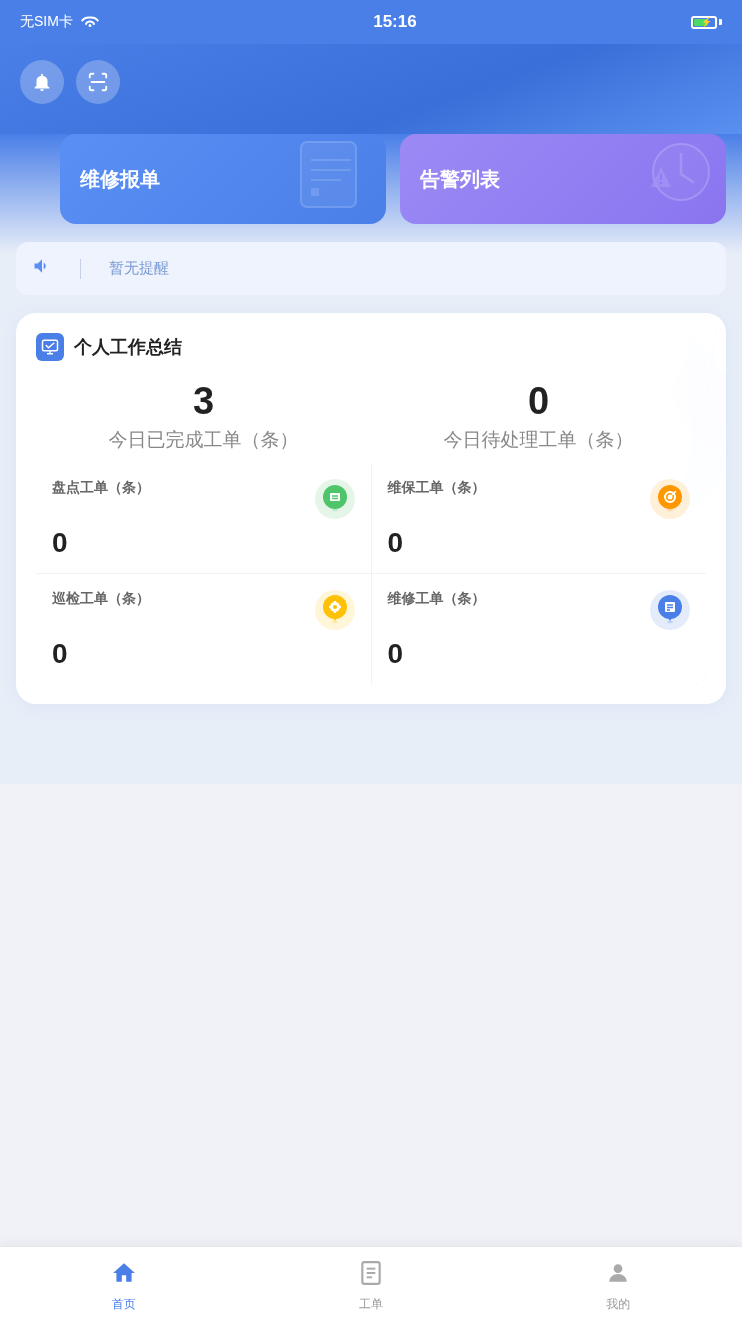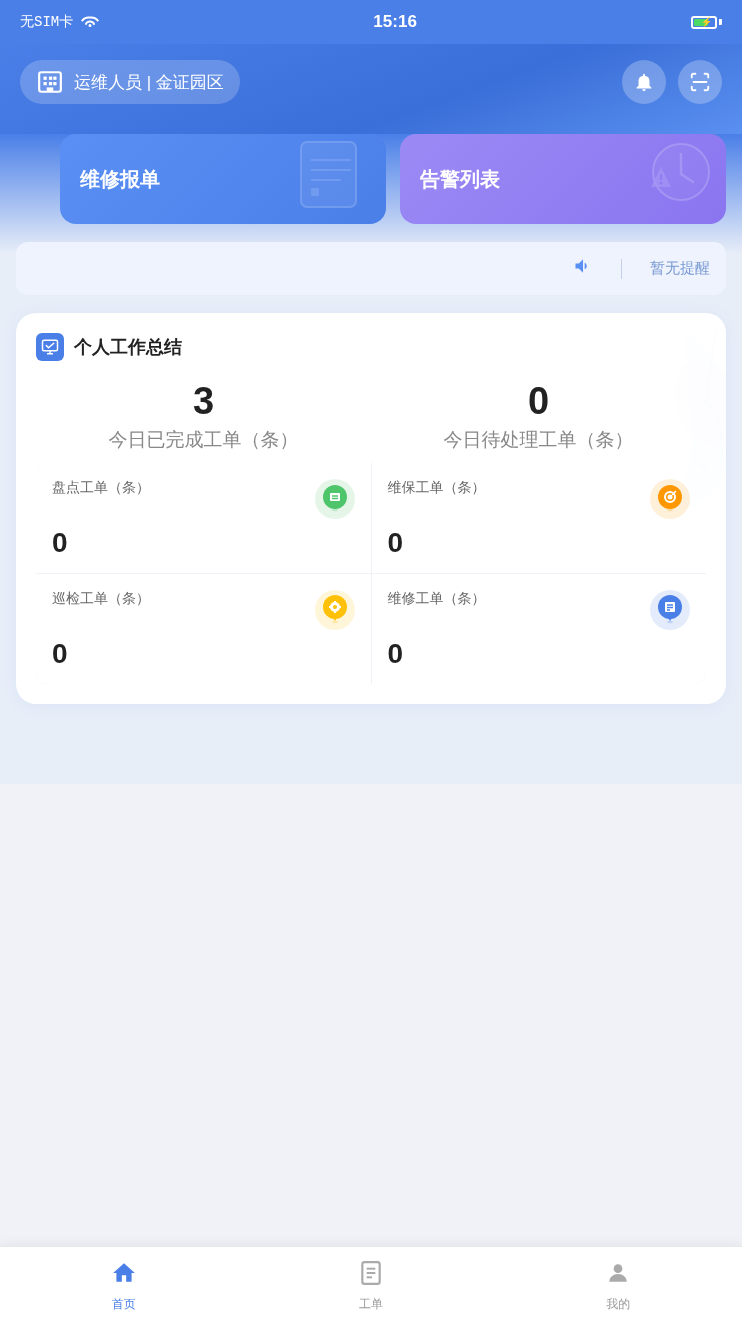--- a/index.html
+++ b/index.html
@@ -18,21 +18,21 @@
       background: #4a7fe8;
       height: 44px;
       display: flex;
       align-items: center;
       justify-content: space-between;
       padding: 0 20px;
       color: white;
       font-size: 15px;
       font-weight: 500;
     }
-    .status-left { display: flex; align-items: flex-start; gap: 8px; font-size: 14px; font-family: Liberation Mono, monospace; }
+    .status-left { display: flex; align-items: flex-start; gap: 8px; font-size: 14px; }
     .status-time { font-size: 17px; font-weight: 600; }
     .status-right { display: flex; align-items: center; gap: 6px; }
 
     
     .header {
       background: linear-gradient(160deg, #4a7fe8 0%, #3a6ed8 60%, #5a90f0 100%);
       padding: 16px 20px 30px;
       display: flex;
       align-items: center;
       justify-content: space-between;
@@ -142,21 +142,20 @@
 
     
     .notification-bar {
       background: #eef3fd;
       border-radius: 12px;
       display: flex;
       align-items: center;
       padding: 14px 16px;
       gap: 28px;
       margin-bottom: 18px;
-      justify-content: flex-end;
     }
     .notif-icon { font-size: 20px; color: #5a8ff5; }
     .notif-divider {
       width: 1px;
       height: 20px;
       background: #c5d0e8;
     }
     .notif-text { color: #7a9ad4; font-size: 15px; }
 
     
@@ -249,20 +248,21 @@
     .work-grid-item:nth-child(4) { border-radius: 0 0 12px 0; }
 
     .work-item-header {
       display: flex;
       align-items: flex-start;
       justify-content: space-between;
     }
     .work-item-label {
       font-size: 14px;
       color: #666;
+      font-weight: bold;
     }
     .work-item-pin {
       width: 40px;
       height: 40px;
       border-radius: 50%;
       display: flex;
       align-items: center;
       justify-content: center;
       position: relative;
     }
@@ -360,35 +360,20 @@
       <div class="battery-body">
         <div class="battery-fill"></div>
         <span class="battery-bolt">⚡</span>
       </div>
       <div class="battery-nub"></div>
     </div>
   </div>
 </div>
 
 <div class="header">
-  <div class="header-left">
-    <div class="header-icon">
-      <svg width="26" height="26" viewBox="0 0 24 24" fill="white">
-        <rect x="2" y="3" width="20" height="18" rx="2" fill="none" stroke="white" stroke-width="2"></rect>
-        <rect x="6" y="7" width="3" height="3" fill="white"></rect>
-        <rect x="11" y="7" width="3" height="3" fill="white"></rect>
-        <rect x="15" y="7" width="3" height="3" fill="white"></rect>
-        <rect x="6" y="12" width="3" height="3" fill="white"></rect>
-        <rect x="11" y="12" width="3" height="3" fill="white"></rect>
-        <rect x="15" y="12" width="3" height="3" fill="white"></rect>
-        <rect x="9" y="17" width="6" height="4" fill="white"></rect>
-      </svg>
-    </div>
-    <span>运维人员 | 金证园区</span>
-  </div>
   <div class="header-right">
     <button class="header-btn">
       <svg width="22" height="22" viewBox="0 0 24 24" fill="white">
         <path d="M12 22a2 2 0 002-2H10a2 2 0 002 2zm6-6V11a6 6 0 00-5-5.92V4a1 1 0 00-2 0v1.08A6 6 0 006 11v5l-2 2v1h16v-1l-2-2z"></path>
       </svg>
     </button>
     <button class="header-btn">
       <svg width="22" height="22" viewBox="0 0 24 24" fill="white">
         <path d="M3 7V5a2 2 0 012-2h2M17 3h2a2 2 0 012 2v2M21 17v2a2 2 0 01-2 2h-2M7 21H5a2 2 0 01-2-2v-2M5 12h14" stroke="white" stroke-width="2" fill="none" stroke-linecap="round"></path>
       </svg>

